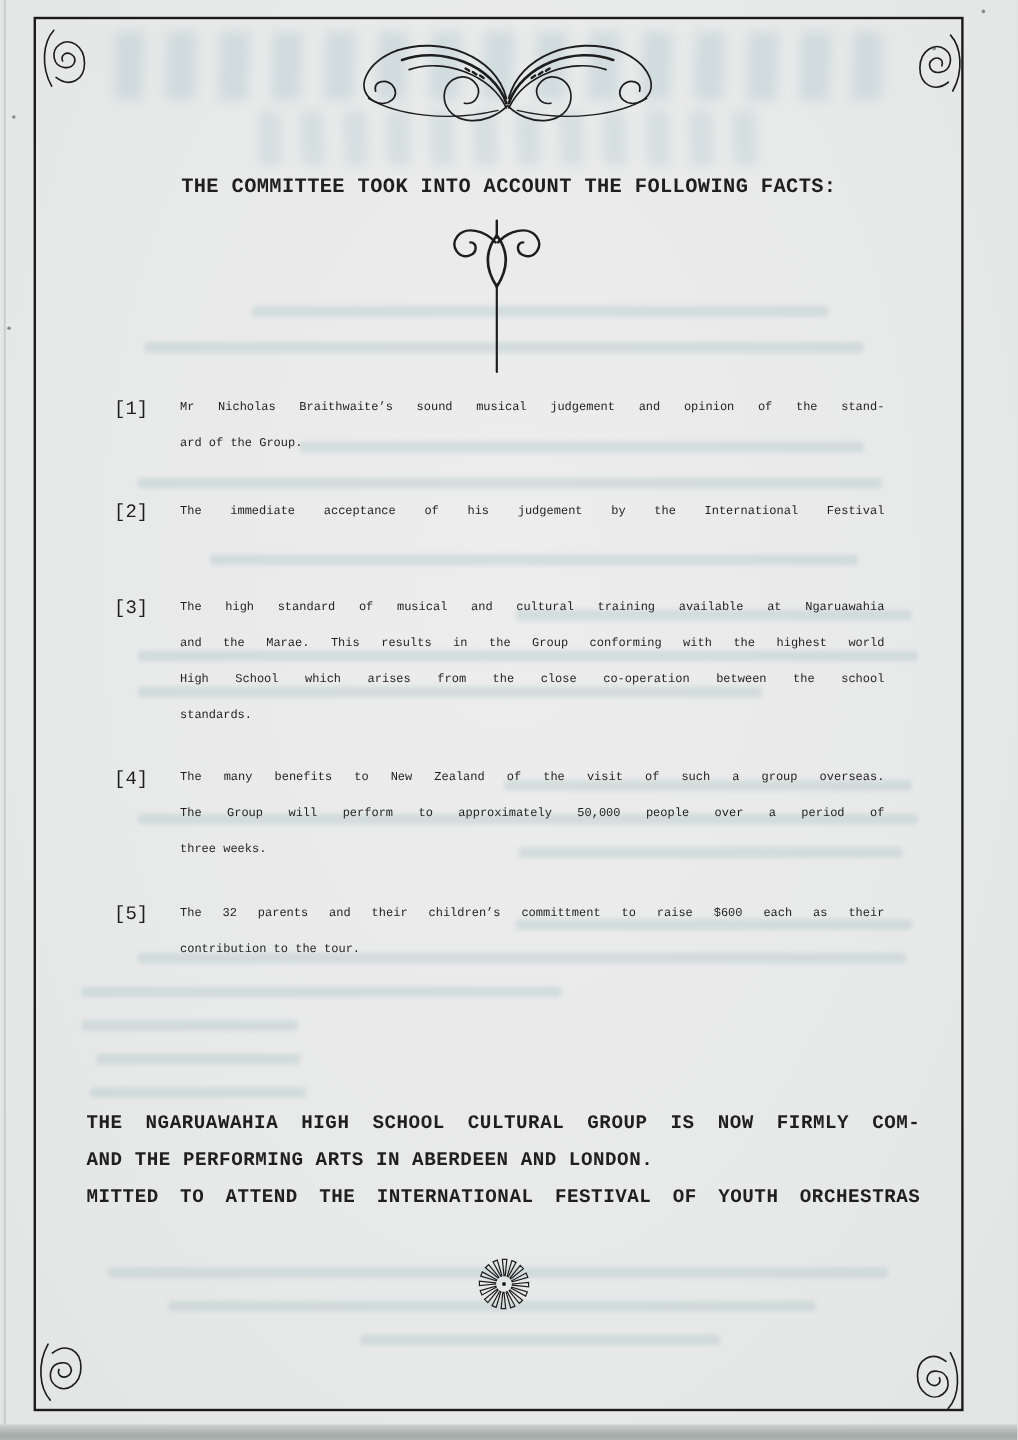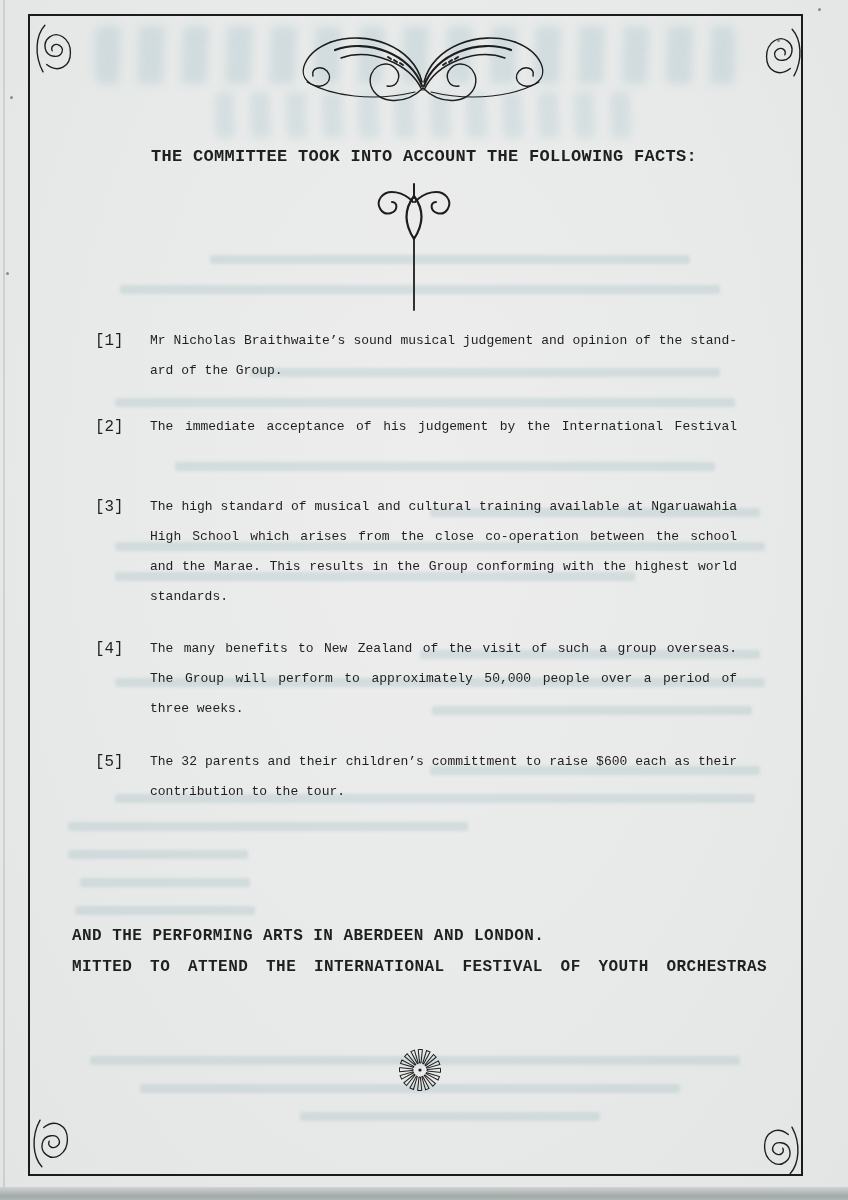--- a/index.html
+++ b/index.html
@@ -17,21 +17,21 @@
     background:linear-gradient(180deg,#cfd4d3 0%,#a2a9a8 70%,#aeb5b3 100%);}
   .heading{
     position:absolute;left:0;right:0;top:147px;text-align:center;
     font-weight:bold;font-size:17px;letter-spacing:.3px;white-space:nowrap;
   }
   .orn{position:absolute;}
   .orn path{fill:none;stroke:#1d1d1d;stroke-linecap:round;}
   .fact-row{position:absolute;left:95px;width:642px;display:flex;}
   .fact-num{flex:none;width:55px;font-size:15.8px;line-height:30px;}
   .fact-lines{width:587px;}
-  .fact-lines .line,.closing .line{font-size:13px;line-height:30px;white-space:normal;}
+  .fact-lines .line,.closing .line{font-size:10px;line-height:30px;white-space:normal;}
   .line.just{text-align:justify;text-align-last:justify;}
   .closing{position:absolute;left:72px;top:921px;width:695px;font-weight:bold;}
   .closing .line{font-size:16px;line-height:31px;letter-spacing:.45px;}
   .ghost-band{position:absolute;filter:blur(5px);opacity:.5;border-radius:6px;pointer-events:none;}
   .gb1{background:repeating-linear-gradient(92deg, rgba(141,178,191,.5) 0 26px, rgba(141,178,191,0) 26px 44px);}
   .gb2{background:repeating-linear-gradient(88deg, rgba(141,178,191,.48) 0 20px, rgba(141,178,191,0) 20px 36px);opacity:.45;}
   .ghost-line{position:absolute;height:9px;background:rgba(159,185,193,.30);filter:blur(1.6px);border-radius:3px;pointer-events:none;}
   .speck{position:absolute;width:3px;height:3px;background:#3a3f3e;border-radius:50%;opacity:.55;}
 </style>
 </head>
@@ -120,22 +120,22 @@
       <div class="fact-row" style="top: 412px;">
     <span class="fact-num">[2]</span>
     <div class="fact-lines">
           <div class="line just">The immediate acceptance of his judgement by the International Festival</div>
         </div>
   </div>
       <div class="fact-row" style="top: 492px;">
     <span class="fact-num">[3]</span>
     <div class="fact-lines">
           <div class="line just">The high standard of musical and cultural training available at Ngaruawahia</div>
+          <div class="line just">and the Marae. This results in the Group conforming with the highest world</div>
           <div class="line just">High School which arises from the close co-operation between the school</div>
-          <div class="line just">and the Marae. This results in the Group conforming with the highest world</div>
           <div class="line">standards.</div>
         </div>
   </div>
       <div class="fact-row" style="top: 634px;">
     <span class="fact-num">[4]</span>
     <div class="fact-lines">
           <div class="line just">The many benefits to New Zealand of the visit of such a group overseas.</div>
           <div class="line just">The Group will perform to approximately 50,000 people over a period of</div>
           <div class="line">three weeks.</div>
         </div>
@@ -143,20 +143,21 @@
       <div class="fact-row" style="top: 747px;">
     <span class="fact-num">[5]</span>
     <div class="fact-lines">
           <div class="line just">The 32 parents and their children’s committment to raise $600 each as their</div>
           <div class="line">contribution to the tour.</div>
         </div>
   </div>
     </div>
 
   <div id="closing" class="closing">
+      <div class="line just">THE NGARUAWAHIA HIGH SCHOOL CULTURAL GROUP IS NOW FIRMLY COM-</div>
       <div class="line">AND THE PERFORMING ARTS IN ABERDEEN AND LONDON.</div>
       <div class="line just">MITTED TO ATTEND THE INTERNATIONAL FESTIVAL OF YOUTH ORCHESTRAS</div>
     </div>
 
   <svg class="orn" style="left:398px;top:1048px;" width="44" height="44" viewBox="0 0 44 44">
     <path id="sb-ray" d="M20.6,1.5 L24.4,1.5 L23,15 L22,15 Z" fill="#1d1d1d" stroke="none"></path>
     <use href="#sb-ray" transform="rotate(22.5 22 22)"></use>
     <use href="#sb-ray" transform="rotate(45 22 22)"></use>
     <use href="#sb-ray" transform="rotate(67.5 22 22)"></use>
     <use href="#sb-ray" transform="rotate(90 22 22)"></use>

